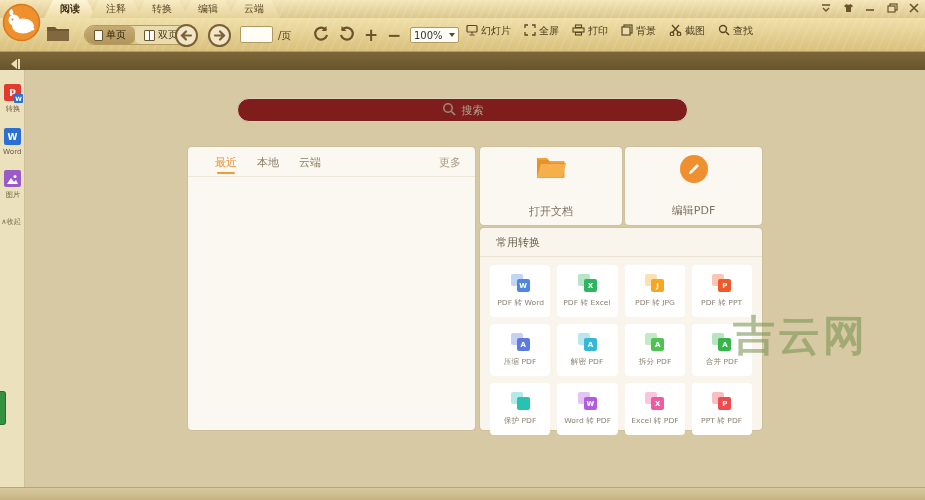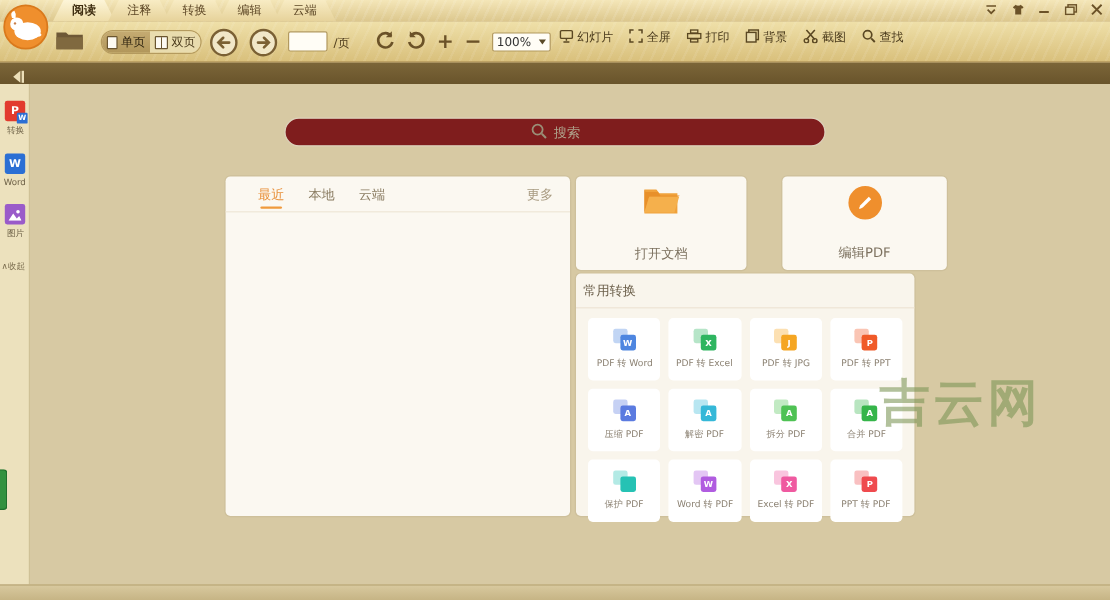--- a/index.html
+++ b/index.html
@@ -21,21 +21,21 @@
   .wc svg { display:block; }
 
   
   .toolbar { position:absolute; left:0; top:18px; width:925px; height:34px;
     background: repeating-linear-gradient(115deg, rgba(255,255,255,.08) 0 2px, rgba(255,255,255,0) 2px 8px),
                 linear-gradient(#efe0a9,#d9c07c); border-bottom:1px solid #b79а57; border-bottom:1px solid #b79a57; z-index:25; }
   .logo { position:absolute; left:2px; top:3px; width:39px; height:39px; z-index:35; }
   .tb-item { position:absolute; top:0; height:34px; display:flex; align-items:center; }
   .folder-btn { left:46px; }
   .seg { left:84px; top:7px; height:20px; display:flex; border:1px solid #b49a5e; border-radius:10px; overflow:hidden; position:absolute;}
-  .seg-btn { display:flex; align-items:center; gap:3px; padding:0 4px; font-size:10px; color:#4a3a1c; background:#e9dcae; cursor:default;}
+  .seg-btn { display:flex; align-items:center; gap:3px; padding:0 9px; font-size:10px; color:#4a3a1c; background:#e9dcae; cursor:default;border-radius:6px;}
   .seg-btn.active { background:linear-gradient(#c5ab72,#b1965a); color:#2f2410; }
   .pageicon { display:inline-block; width:9px; height:11px; background:#fdfaf2; border:1px solid #6b5630; border-radius:1px; }
   .pageicon2 { display:inline-block; width:11px; height:11px; border:1px solid #6b5630; background:#fdfaf2; border-radius:1px;
     background-image:linear-gradient(90deg, transparent 4px, #6b5630 4px, #6b5630 5px, transparent 5px); }
   .navcircle { position:absolute; top:5px; width:25px; height:25px; }
   .page-input { position:absolute; left:240px; top:8px; width:33px; height:17px; border:1px solid #b2995f; border-radius:2px;
     background:#fffdf6; font-size:10px; text-align:center; }
   .page-suffix { position:absolute; left:278px; top:11px; font-size:10px; color:#4f3d1d; }
   .tb-glyph { font-size:17px; font-weight:bold; color:#6b5228; }
   .zoom-select { position:absolute; left:410px; top:9px; width:49px; height:16px; background:#fffdf6; border:1px solid #b2995f;
@@ -71,26 +71,26 @@
   .recent { left:188px; top:147px; width:287px; height:283px; }
   .recent-tabs { display:flex; align-items:center; height:30px; padding:0 14px 0 27px; border-bottom:1px solid #eee6d6; }
   .rtab { position:relative; font-size:11px; color:#8a7c62; margin-right:20px; padding:8px 0 7px; cursor:default;}
   .rtab.active { color:#e8913c; }
   .rtab.active::after { content:""; position:absolute; left:50%; transform:translateX(-50%); bottom:3px; width:18px; height:2px;
     background:#f09a3c; border-radius:1px; }
   .rtab-more { margin-left:auto; margin-right:0; font-size:11px; color:#a89a80; cursor:default;}
 
   .action-card { display:flex; flex-direction:column; align-items:center; justify-content:center; gap:20px; cursor:default;}
   .card-open { left:480px; top:147px; width:142px; height:78px; }
-  .card-edit { left:625px; top:147px; width:137px; height:78px;margin-left:27px; }
+  .card-edit { left:625px; top:147px; width:137px; height:78px; }
   .action-label { font-size:11px; color:#7d7260; }
   .edit-circle { width:28px; height:28px; border-radius:50%; background:#ef8f2d; display:flex; align-items:center; justify-content:center; }
 
   .conversions { left:480px; top:228px; width:282px; height:202px; background:#f9f5ec; }
-  .conv-header { font-size:11px; color:#6b5f4a; padding:7px 6px 6px; border-bottom:1px solid #eee4d4; }
+  .conv-header { font-size:11px; color:#6b5f4a; padding:7px 16px 6px; border-bottom:1px solid #eee4d4; }
   .conv-grid { display:grid; grid-template-columns:repeat(4,1fr); gap:7px; padding:8px 10px; }
   .conv-cell { background:#ffffff; border-radius:4px; height:52px; display:flex; flex-direction:column; align-items:center;
     justify-content:center; gap:5px; cursor:default; }
   .convicon { position:relative; width:19px; height:18px; }
   .convicon .back { position:absolute; left:0; top:0; width:12px; height:12px; border-radius:2px; opacity:.35; }
   .convicon .front { position:absolute; right:0; bottom:0; width:13px; height:13px; border-radius:2px; color:#fff; font-size:7px;
     font-weight:bold; display:flex; align-items:center; justify-content:center; }
   .conv-label { font-size:8px; color:#8c8273; transform:scale(.95); white-space:nowrap; }
 
   

